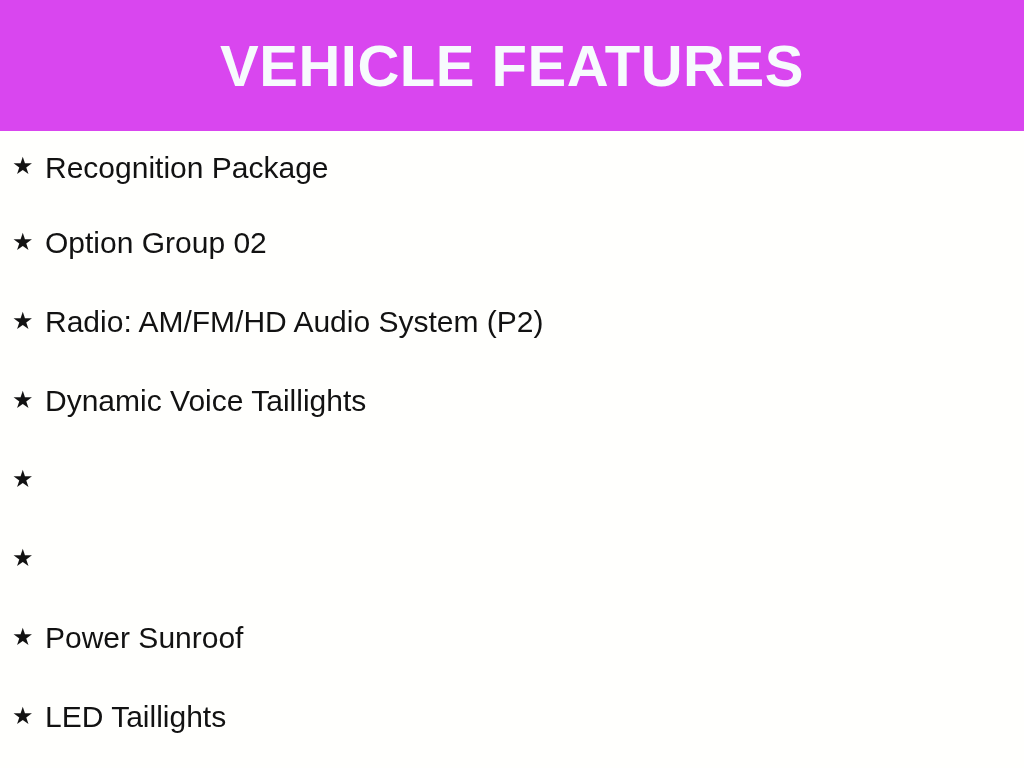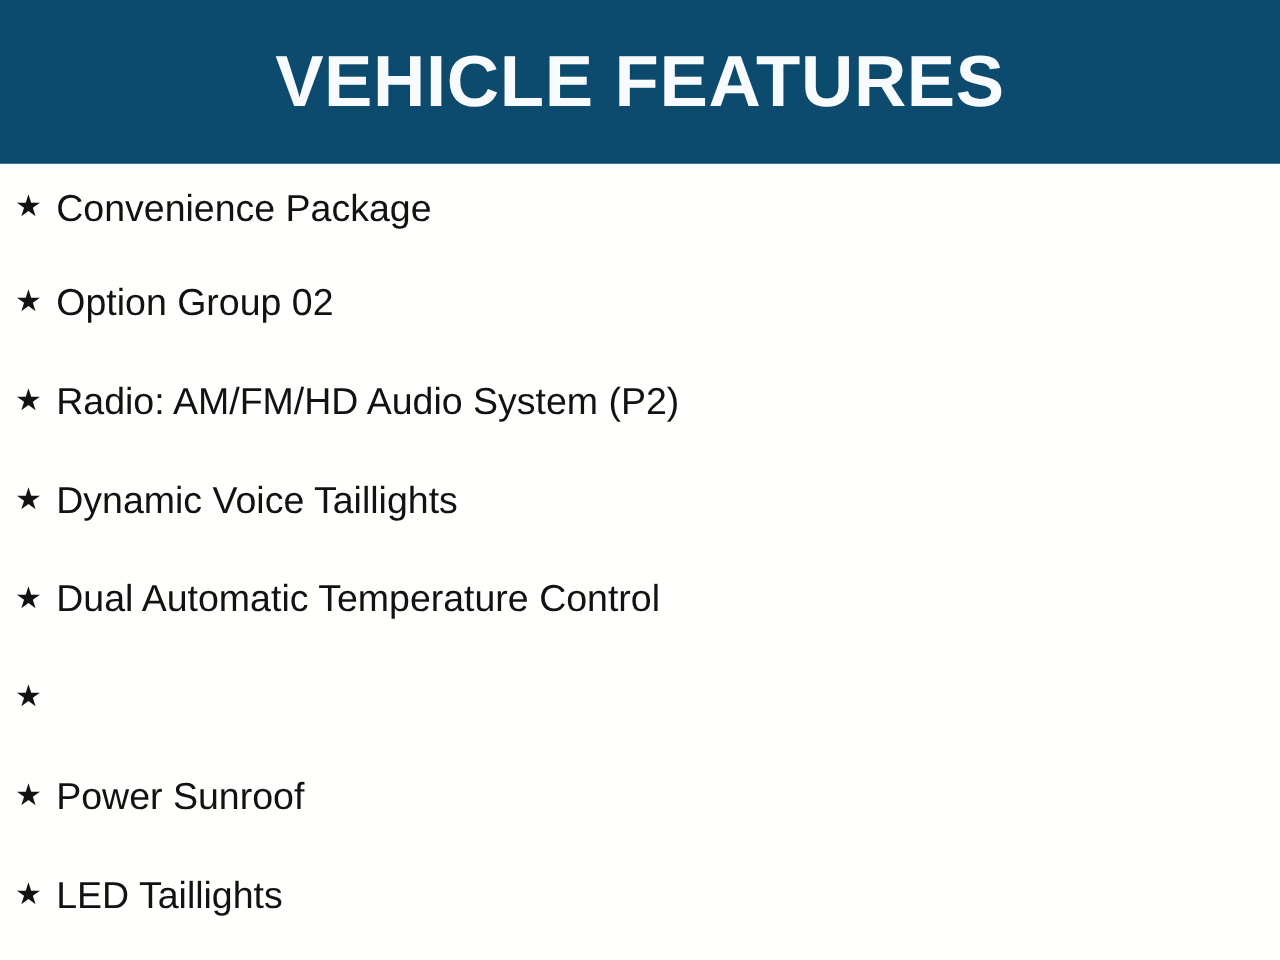--- a/index.html
+++ b/index.html
@@ -20,21 +20,21 @@
     height: 768px;
     background: #fffffd;
   }
   
   .banner {
     position: absolute;
     left: 0;
     top: 0;
     width: 1024px;
     height: 131px;
-    background: #0c4a6e;
+    background: #d946ef;
     display: flex;
     align-items: center;
     justify-content: center;
     box-sizing: border-box;
   }
   .banner-title {
     font-size: 58px;
     font-weight: bold;
     color: #f7fbfd;
     letter-spacing: 0.5px;
@@ -91,37 +91,36 @@
 
 <div class="slide">
 
   <div class="banner">
     <h1 class="banner-title">VEHICLE FEATURES</h1>
   </div>
 
   <ul class="features">
     <li class="feature-item">
       <span class="star-icon">★</span>
-      <span class="feature-label">Convenience Package</span>
+      <span class="feature-label">Recognition Package</span>
     </li>
     <li class="feature-item">
       <span class="star-icon">★</span>
       <span class="feature-label">Option Group 02</span>
     </li>
     <li class="feature-item">
       <span class="star-icon">★</span>
       <span class="feature-label">Radio: AM/FM/HD Audio System (P2)</span>
     </li>
     <li class="feature-item">
       <span class="star-icon">★</span>
       <span class="feature-label">Dynamic Voice Taillights</span>
     </li>
     <li class="feature-item">
       <span class="star-icon">★</span>
-      <span class="feature-label">Dual Automatic Temperature Control</span>
     </li>
     <li class="feature-item">
       <span class="star-icon">★</span>
     </li>
     <li class="feature-item">
       <span class="star-icon">★</span>
       <span class="feature-label">Power Sunroof</span>
     </li>
     <li class="feature-item">
       <span class="star-icon">★</span>

